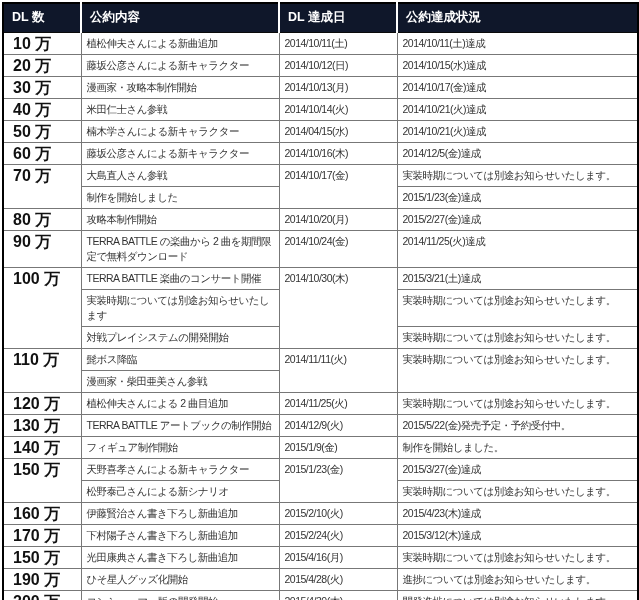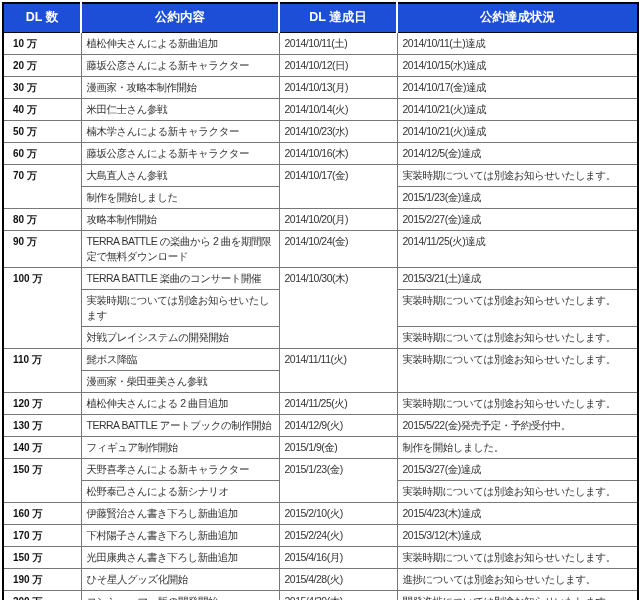--- a/index.html
+++ b/index.html
@@ -10,46 +10,46 @@
     font-family: "Liberation Sans", "DejaVu Sans", sans-serif;
   }
   .page { padding: 2px; }
   table.milestones {
     border-collapse: collapse;
     table-layout: fixed;
     width: 635px;
     border: 2px solid #000000;
   }
   th {
-    background: #1d4ed8;
+    background: #0f172a;
     color: #ffffff;
     font-size: 12.5px;
     font-weight: bold;
-    text-align: center;
+    text-align: left;
     padding: 5px 8px 6px 8px;
     border: 1px solid #0a0a0a;
     border-left: 2px solid #ffffff;
     white-space: nowrap;
     overflow: hidden;
     margin-left: 10px;
   }
   th:first-child { border-left: 2px solid #000000; }
   td {
     border: 1px solid #777777;
     font-size: 10.5px;
     letter-spacing: -0.5px;
     color: #333333;
     vertical-align: top;
     padding: 3px 5px 3px 5px;
     line-height: 15px;
     overflow: hidden;
     word-break: break-word;
   }
   td.dl {
-    font-size: 10px;
+    font-size: 16px;
     font-weight: bold;
     color: #111111;
     letter-spacing: 0;
     padding-left: 9px;
     white-space: nowrap;
   }
   td.date { white-space: nowrap; margin-top: 19px; }
 </style>
 </head>
 <body>
@@ -91,21 +91,21 @@
         </tr>
         <tr>
           <td class="dl">40 万</td>
           <td class="content">米田仁士さん参戦</td>
           <td class="date">2014/10/14(火)</td>
           <td class="status">2014/10/21(火)達成</td>
         </tr>
         <tr>
           <td class="dl">50 万</td>
           <td class="content">楠木学さんによる新キャラクター</td>
-          <td class="date">2014/10/23(水)</td>
+          <td class="date">2014/04/15(水)</td>
           <td class="status">2014/10/21(火)達成</td>
         </tr>
         <tr>
           <td class="dl">60 万</td>
           <td class="content">藤坂公彦さんによる新キャラクター</td>
           <td class="date">2014/10/16(木)</td>
           <td class="status">2014/12/5(金)達成</td>
         </tr>
         <tr>
           <td class="dl" rowspan="2">70 万</td>

